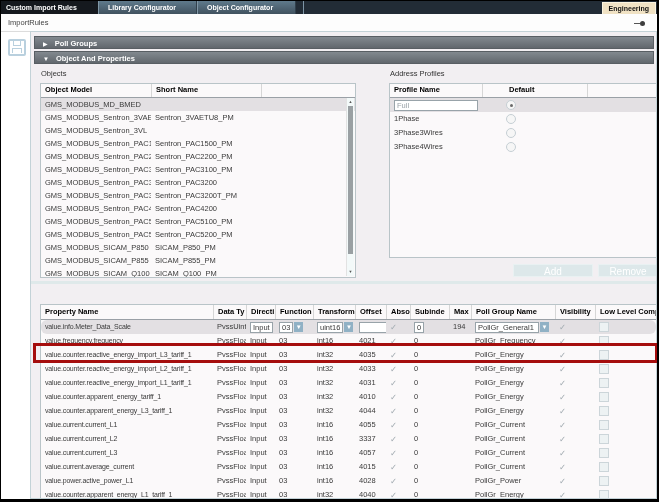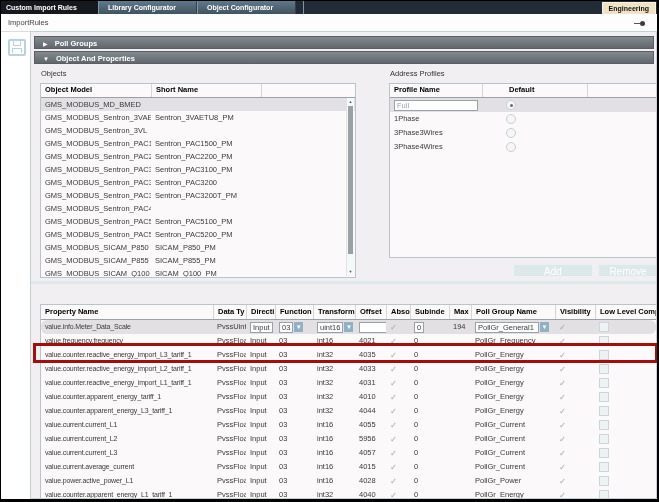--- a/index.html
+++ b/index.html
@@ -174,20 +174,21 @@
             <div class="c">Sentron_PAC3200</div>
             <div class="c"></div>
           </div>
           <div class="trow orow">
             <div class="c">GMS_MODBUS_Sentron_PAC3200T</div>
             <div class="c">Sentron_PAC3200T_PM</div>
             <div class="c"></div>
           </div>
           <div class="trow orow">
             <div class="c">GMS_MODBUS_Sentron_PAC4200</div>
+            <div class="c">Sentron_PAC4200</div>
             <div class="c"></div>
           </div>
           <div class="trow orow">
             <div class="c">GMS_MODBUS_Sentron_PAC5100</div>
             <div class="c">Sentron_PAC5100_PM</div>
             <div class="c"></div>
           </div>
           <div class="trow orow">
             <div class="c">GMS_MODBUS_Sentron_PAC5200</div>
             <div class="c">Sentron_PAC5200_PM</div>
@@ -380,21 +381,21 @@
             <div class="c">PollGr_Current</div>
             <div class="c"><span class="chk">✓</span></div>
             <div class="c"><span class="cbox"></span></div>
           </div>
           <div class="trow prow">
             <div class="c pname">value.current.current_L2</div>
             <div class="c">PvssFloa</div>
             <div class="c">Input</div>
             <div class="c">03</div>
             <div class="c">int16</div>
-            <div class="c">5956</div>
+            <div class="c">3337</div>
             <div class="c"><span class="chk">✓</span></div>
             <div class="c">0</div>
             <div class="c"></div>
             <div class="c">PollGr_Current</div>
             <div class="c"><span class="chk">✓</span></div>
             <div class="c"><span class="cbox"></span></div>
           </div>
           <div class="trow prow">
             <div class="c pname">value.current.current_L3</div>
             <div class="c">PvssFloa</div>

